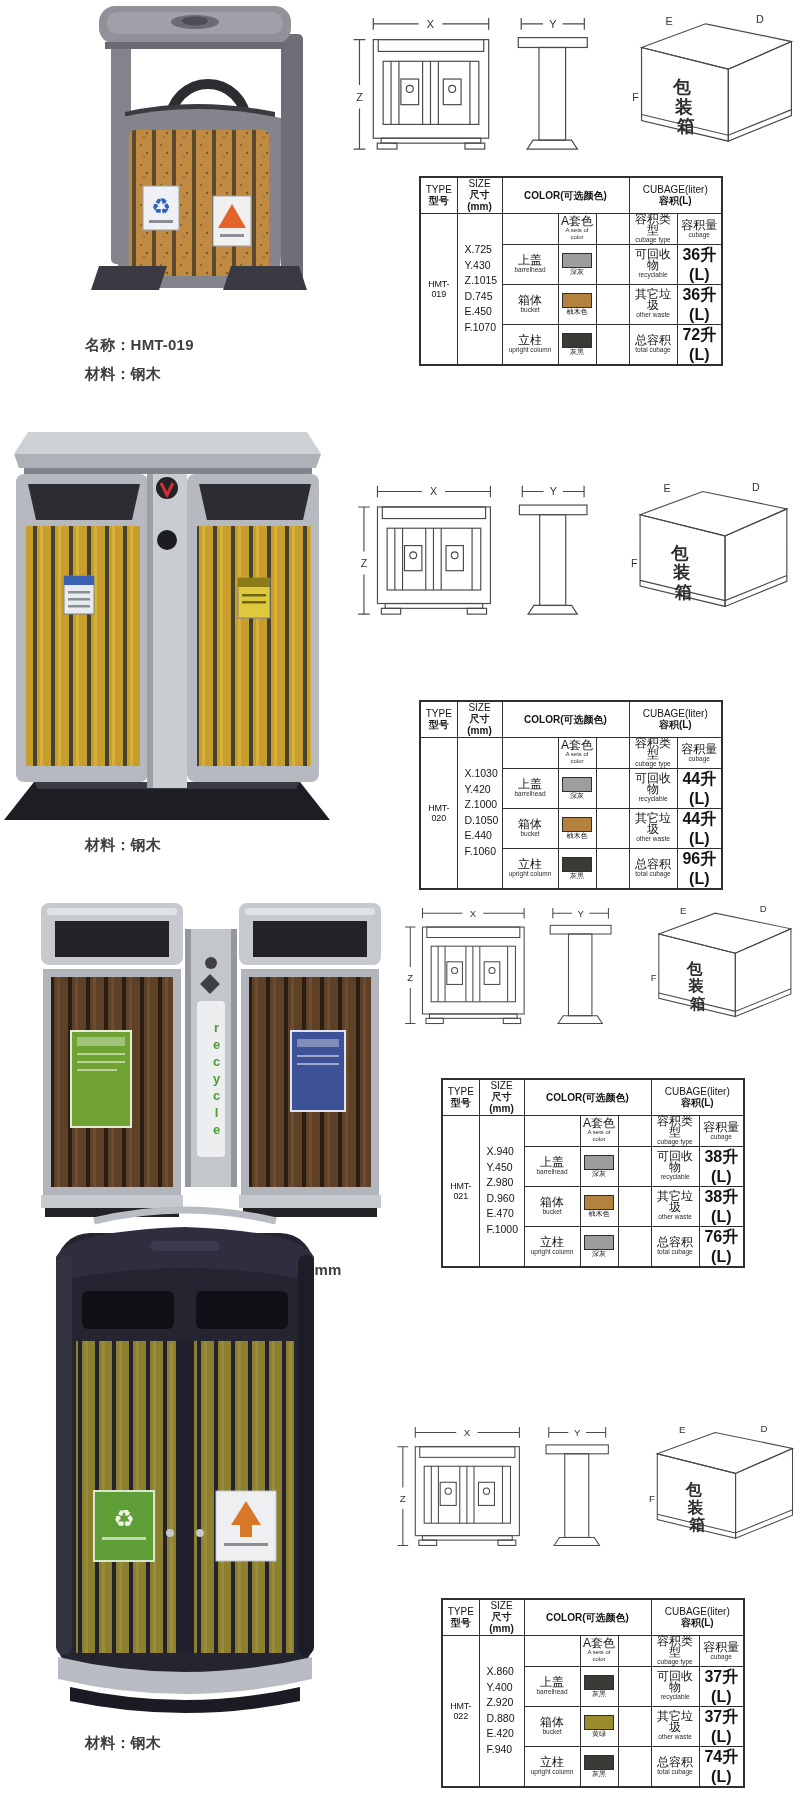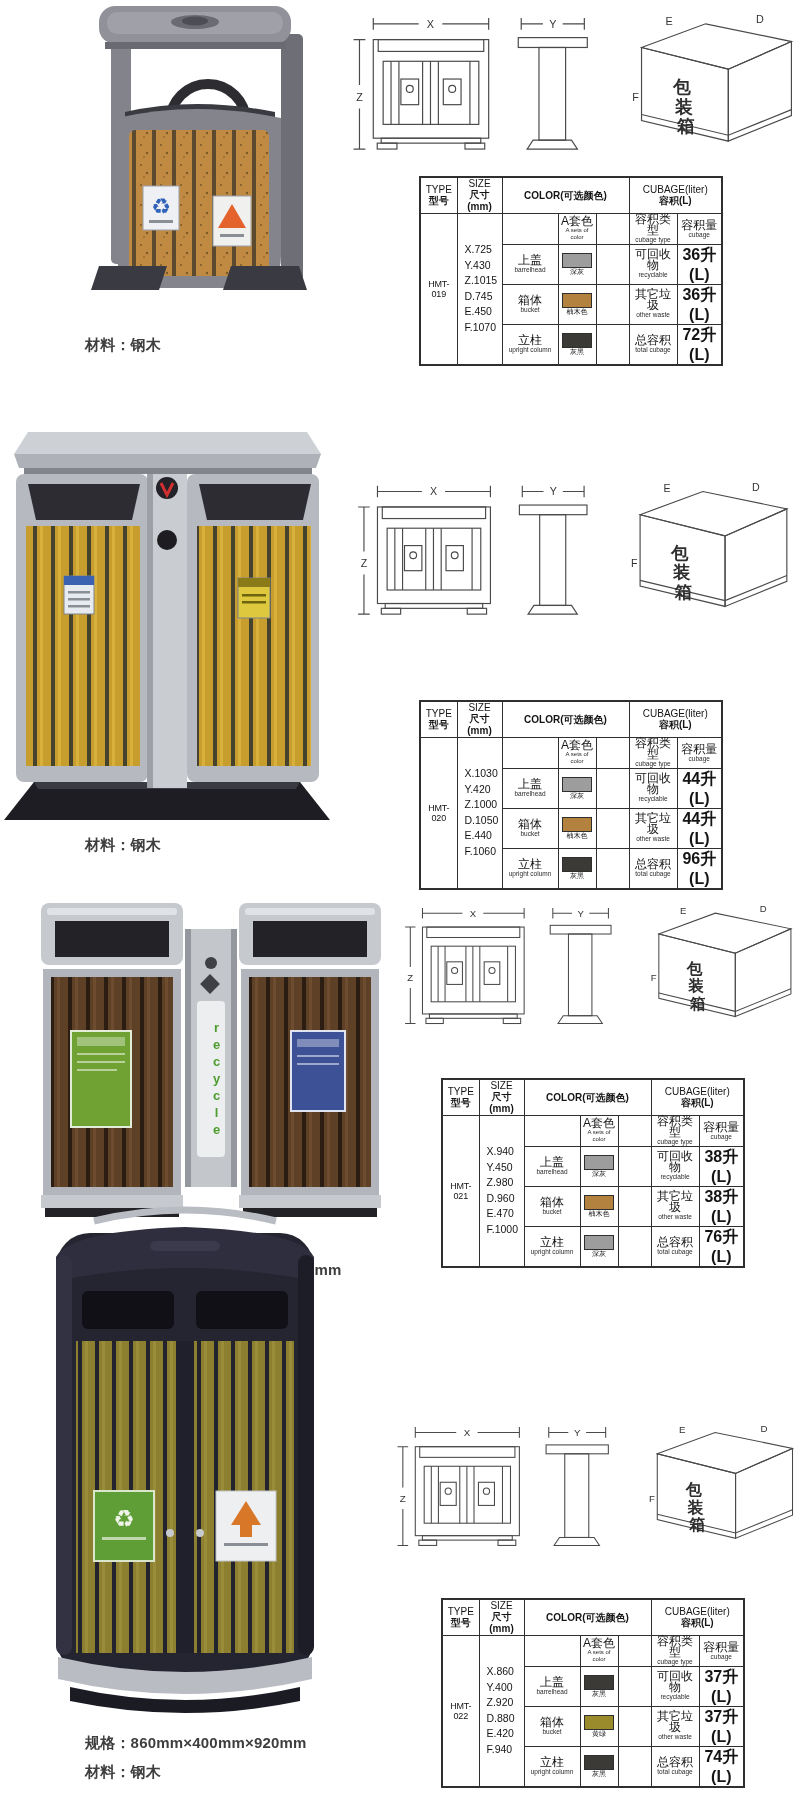--- a/index.html
+++ b/index.html
@@ -229,20 +229,21 @@
     <td>
             <div class="cn">总容积</div>
             <div class="en">total cubage</div>
           </td>
     <td class="cval">72升(L)</td>
   </tr>
 </tbody>
     </table>
 
 <div class="caption abs" style="left:85px;top:330px">
+  <div><span>名称：</span><span>HMT-019</span></div>
   <div><span>材料：</span><span>钢木</span></div>
 </div>
 
 <svg class="abs" style="left:0;top:408px" width="335" height="412" viewBox="0 0 335 412">
   <polygon points="34,374 300,374 330,412 4,412" fill="#1d1d23"></polygon>
   <polygon points="34,374 300,374 296,381 38,381" fill="#3a3a42"></polygon>
   <rect x="16" y="66" width="132" height="308" rx="8" fill="#b6bac0"></rect>
   <polygon points="28,76 140,76 132,112 36,112" fill="#2c2c32"></polygon>
   <rect x="26" y="118" width="114" height="240" fill="url(#wood2)"></rect>
   <rect x="187" y="66" width="132" height="308" rx="8" fill="#b6bac0"></rect>
@@ -651,17 +652,16 @@
     <td>
             <div class="cn">总容积</div>
             <div class="en">total cubage</div>
           </td>
     <td class="cval">74升(L)</td>
   </tr>
 </tbody>
     </table>
 
 <div class="caption abs" style="left:85px;top:1728px">
-  <div><span>规格：</span><span>860mm×400mm×920mm</span></div>
   <div><span>材料：</span><span>钢木</span></div>
 </div>
 
 </div>
 
 </body></html>

